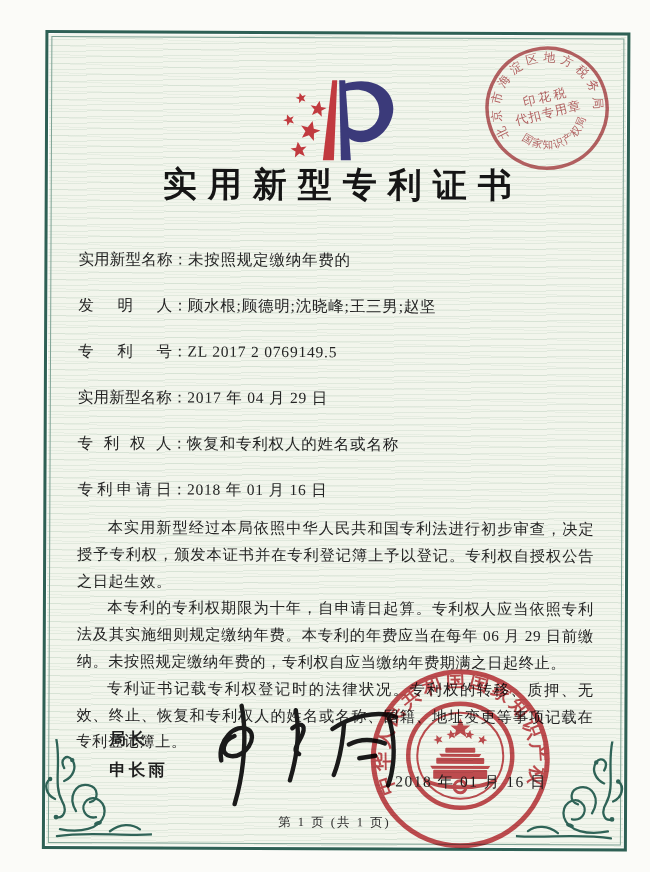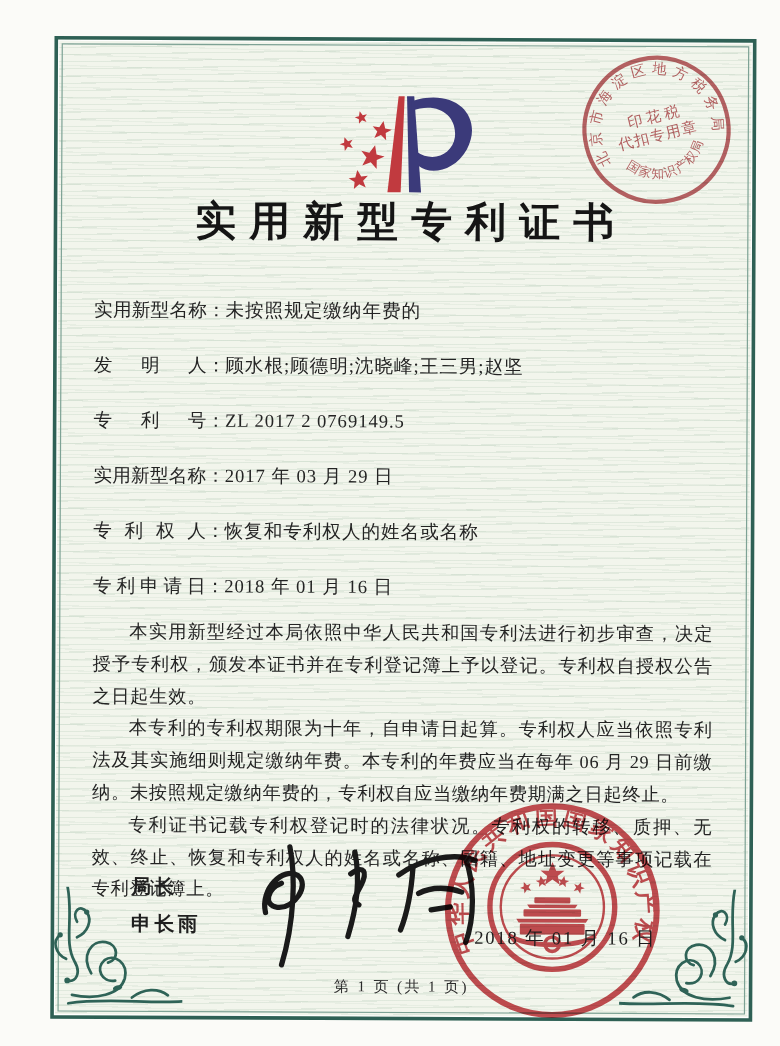--- a/index.html
+++ b/index.html
@@ -80,21 +80,21 @@
       </g>
     </svg>
   </div>
 
   <div class="title">实用新型专利证书</div>
 
   <div class="fields">
     <div class="frow"><span class="flabel">实用新型名称</span><span class="colon">：</span><span class="fvalue">未按照规定缴纳年费的</span></div>
     <div class="frow"><span class="flabel">发明人</span><span class="colon">：</span><span class="fvalue">顾水根;顾德明;沈晓峰;王三男;赵坚</span></div>
     <div class="frow"><span class="flabel">专利号</span><span class="colon">：</span><span class="fvalue">ZL 2017 2 0769149.5</span></div>
-    <div class="frow"><span class="flabel">实用新型名称</span><span class="colon">：</span><span class="fvalue">2017 年 03 月 29 日</span></div>
+    <div class="frow"><span class="flabel">实用新型名称</span><span class="colon">：</span><span class="fvalue">2017 年 04 月 29 日</span></div>
     <div class="frow"><span class="flabel">专利权人</span><span class="colon">：</span><span class="fvalue">恢复和专利权人的姓名或名称</span></div>
     <div class="frow"><span class="flabel">专利申请日</span><span class="colon">：</span><span class="fvalue">2018 年 01 月 16 日</span></div>
   </div>
 
   <div class="paras">
     <p>本实用新型经过本局依照中华人民共和国专利法进行初步审查，决定授予专利权，颁发本证书并在专利登记簿上予以登记。专利权自授权公告之日起生效。</p>
     <p>本专利的专利权期限为十年，自申请日起算。专利权人应当依照专利法及其实施细则规定缴纳年费。本专利的年费应当在每年 06 月 29 日前缴纳。未按照规定缴纳年费的，专利权自应当缴纳年费期满之日起终止。</p>
     <p>专利证书记载专利权登记时的法律状况。专利权的转移、质押、无效、终止、恢复和专利权人的姓名或名称、国籍、地址变更等事项记载在专利登记簿上。</p>
   </div>
 

